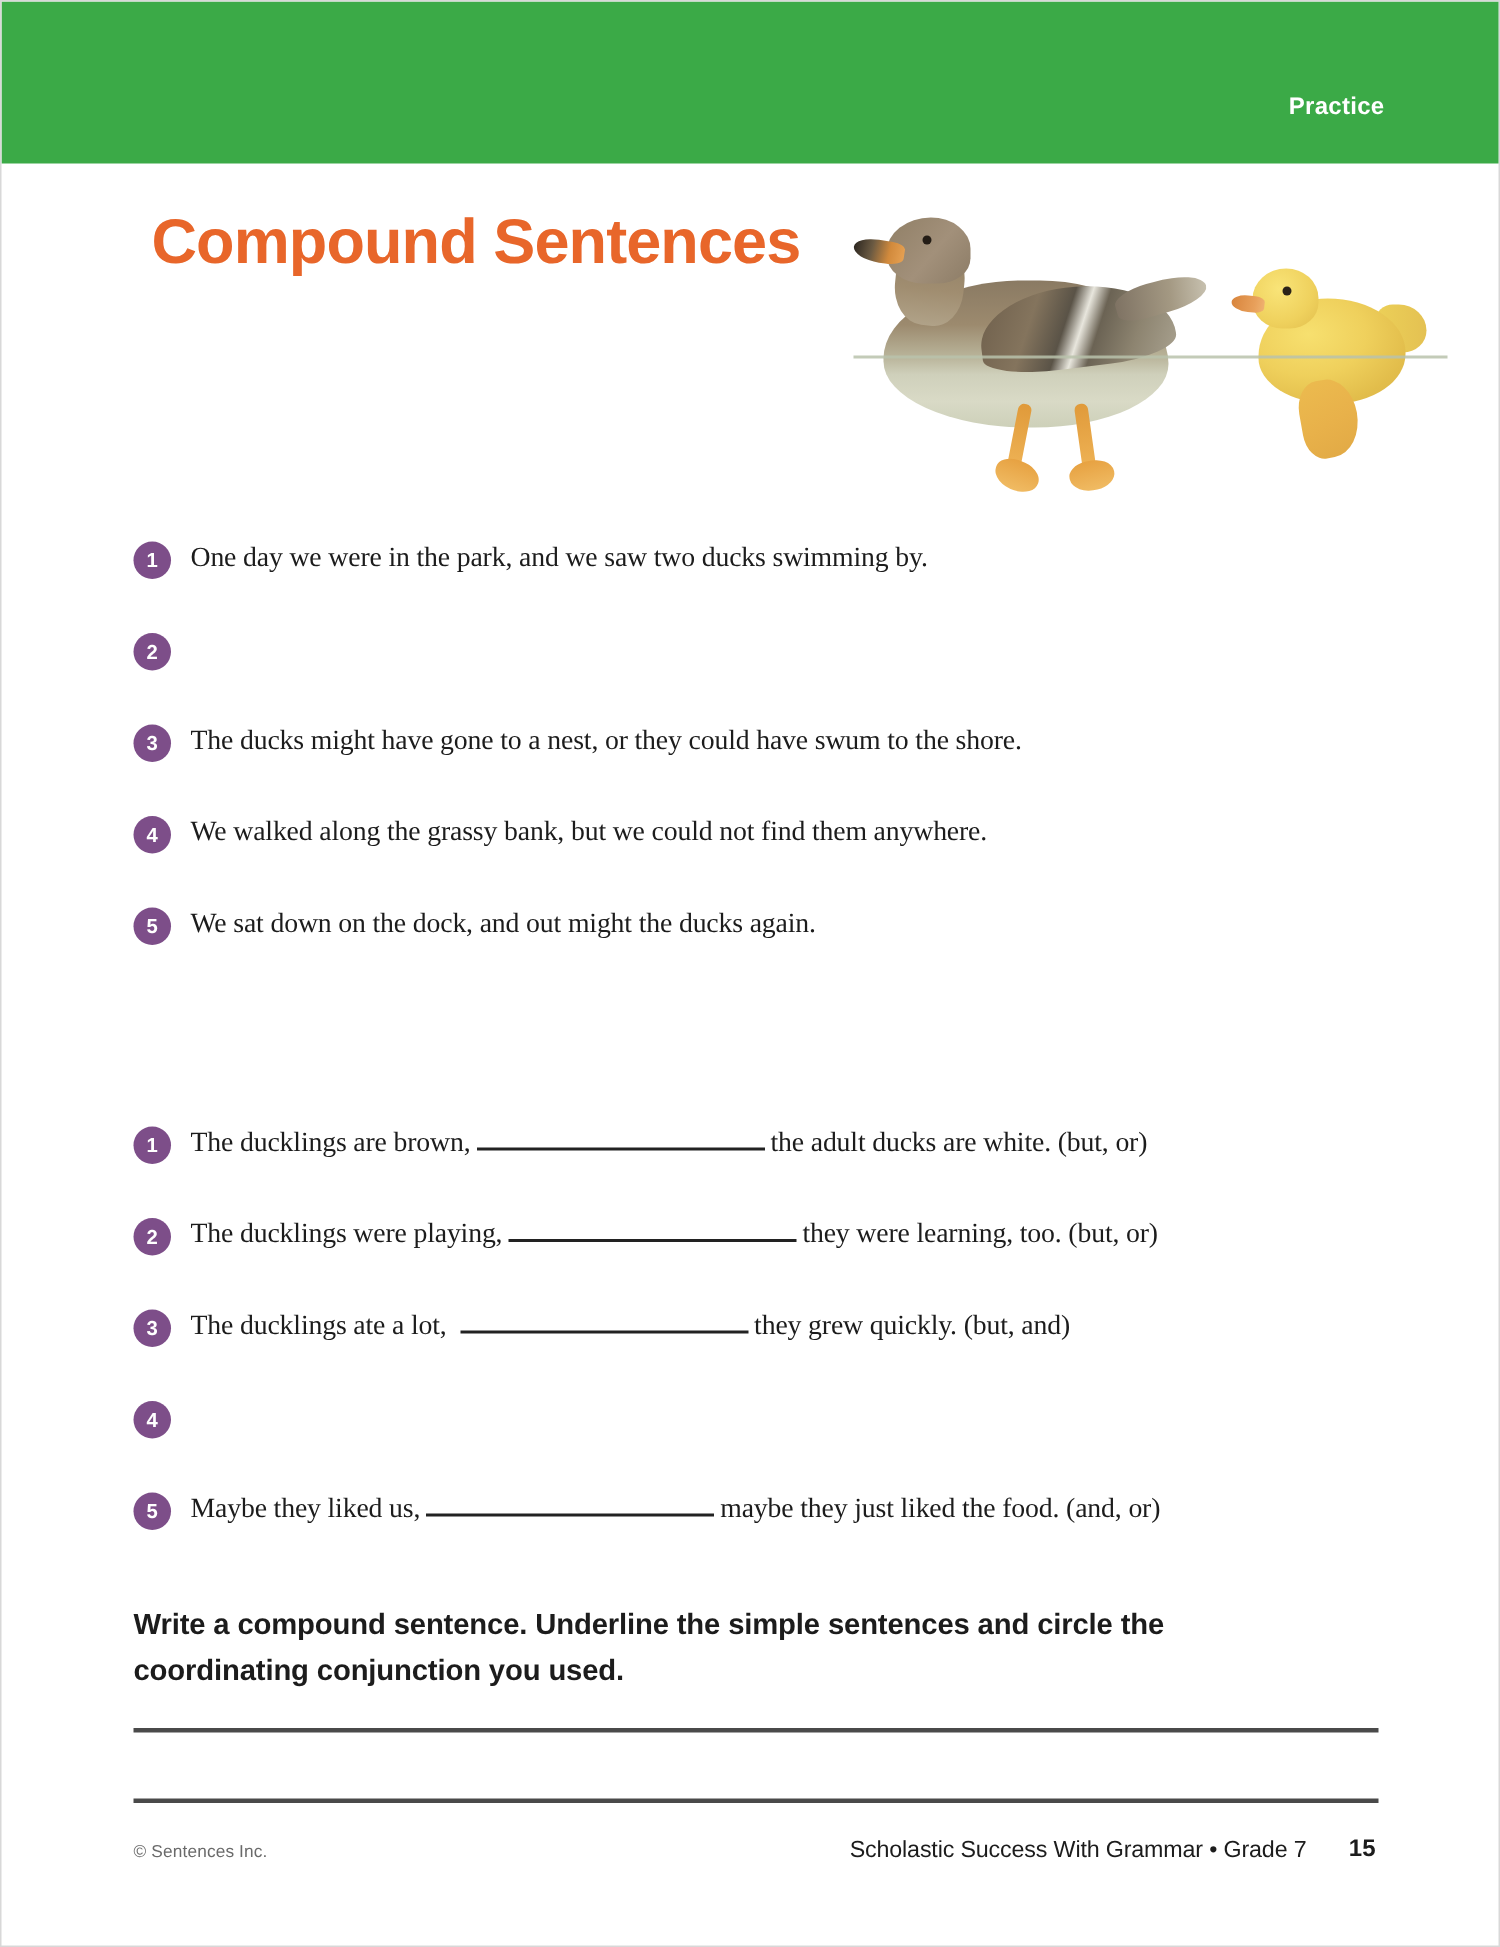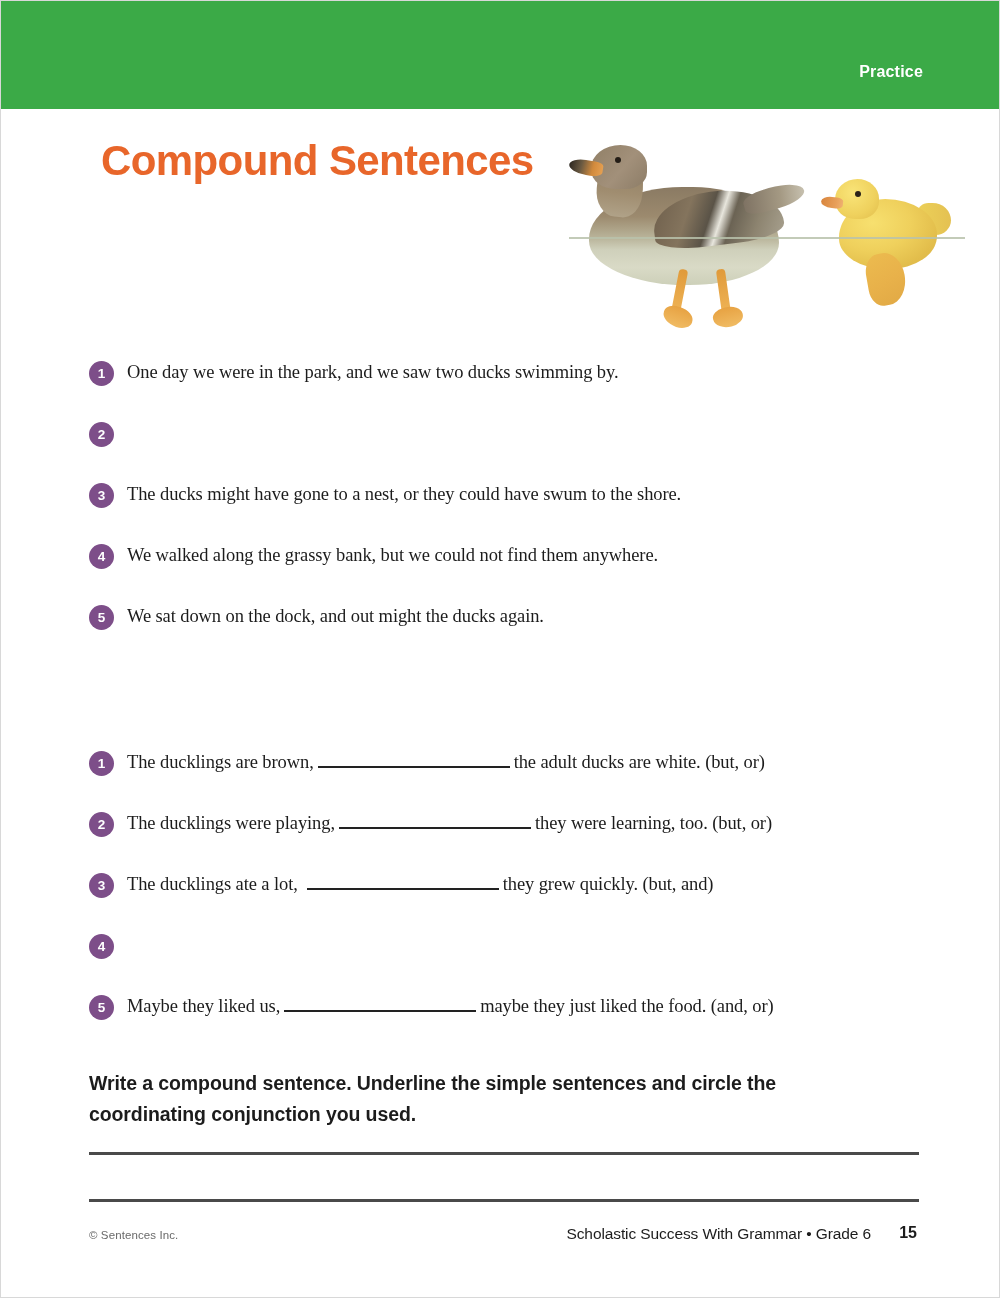--- a/index.html
+++ b/index.html
@@ -400,16 +400,16 @@
       <div class="qtext"><span>Maybe they liked us,</span><span class="blank-line"></span><span>maybe they just liked the food. (and, or)</span></div>
     </div>
   </div>
 
   <div class="section-instruction" style="top:1055px; width:760px;margin-top:12px;">Write a compound sentence. Underline the simple sentences and circle the coordinating conjunction you used.</div>
 
   <div class="write-line" style="top:1151px;"></div>
   <div class="write-line" style="top:1198px;"></div>
 
   <div class="footer-left">© Sentences Inc.</div>
-  <div class="footer-right">Scholastic Success With Grammar • Grade 6</div>
+  <div class="footer-right">Scholastic Success With Grammar • Grade 7</div>
   <div class="footer-page">15</div>
 
 </div>
 
 </body></html>

